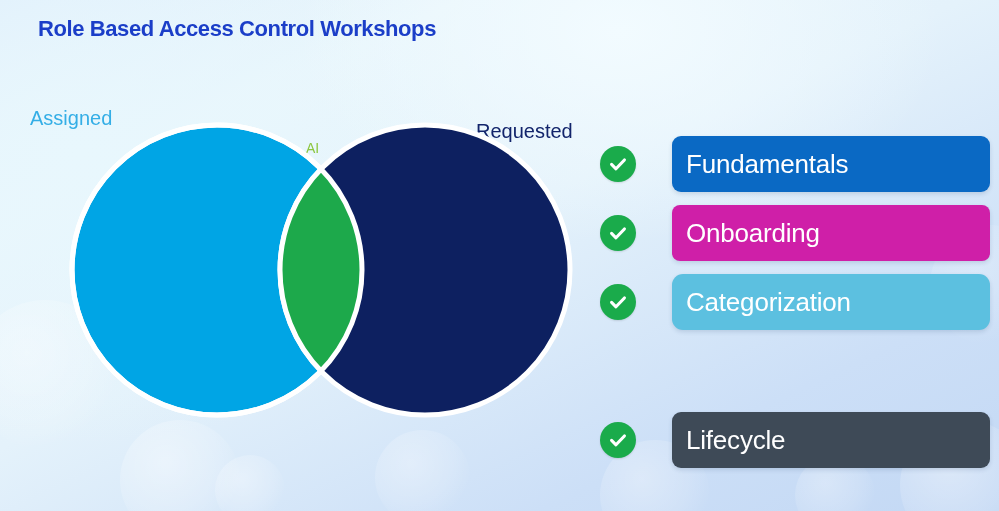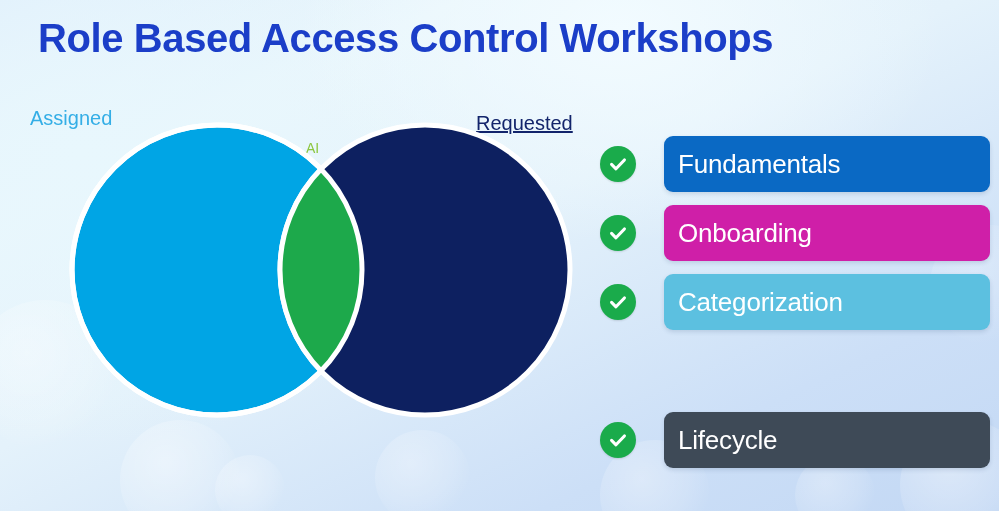--- a/index.html
+++ b/index.html
@@ -30,21 +30,21 @@
     border-radius: 50%;
     background: radial-gradient(circle at 38% 35%, rgba(255,255,255,0.80) 0%, rgba(255,255,255,0.34) 48%, rgba(255,255,255,0) 72%);
     pointer-events: none;
   }
 
   
   #title {
     position: absolute;
     left: 38px;
     top: 16px;
-    font-size: 40px;
+    font-size: 22px;
     font-weight: bold;
     letter-spacing: -0.4px;
     color: #1b3ec8;
     white-space: nowrap;
   }
 
   
   .venn-label {
     position: absolute;
     font-size: 20px;
@@ -57,23 +57,22 @@
   }
   #label-ai {
     left: 306px;
     top: 100px;
     font-size: 14px;
     color: #8cc63f;
     margin-top: 40px;
   }
   #label-requested {
     left: 476px;
-    top: 112px;
+    top: 120px;
     color: #12246b;
-    text-decoration: underline;
   }
 
   
   #venn {
     position: absolute;
     left: 60px;
     top: 112px;
     width: 530px;
     height: 316px;
   }
@@ -101,21 +100,21 @@
     border-radius: 50%;
     background: #1aab4b;
     display: flex;
     align-items: center;
     justify-content: center;
     box-shadow: 0 1px 2px rgba(0,0,0,0.12);
   }
   .check-icon svg { display: block; }
   .pill {
     flex: 1 1 auto;
-    margin-left: 28px;
+    margin-left: 36px;
     height: 56px;
     border-radius: 9px;
     display: flex;
     align-items: center;
     padding-left: 14px;
     box-sizing: border-box;
     color: #ffffff;
     font-size: 26px;
     letter-spacing: -0.2px;
     box-shadow: 0 2px 4px rgba(40,70,110,0.16);
@@ -175,32 +174,32 @@
         <span>Fundamentals</span>
       </span>
     </div>
 
     <div class="check-row" style="top:69px;">
       <span class="check-icon">
         <svg width="22" height="22" viewBox="0 0 24 24">
           <path d="M5 12.5 L9.8 17.2 L19 7.6" fill="none" stroke="#ffffff" stroke-width="3.4" stroke-linecap="round" stroke-linejoin="round"></path>
         </svg>
       </span>
-      <span class="pill" style="background:#cf1fa8;">
+      <span class="pill" style="background:#cf1fa8;border-radius:8px;">
         <span>Onboarding</span>
       </span>
     </div>
 
     <div class="check-row" style="top:138px;">
       <span class="check-icon">
         <svg width="22" height="22" viewBox="0 0 24 24">
           <path d="M5 12.5 L9.8 17.2 L19 7.6" fill="none" stroke="#ffffff" stroke-width="3.4" stroke-linecap="round" stroke-linejoin="round"></path>
         </svg>
       </span>
-      <span class="pill" style="background:#5cc0e0;">
+      <span class="pill" style="background:#5cc0e0;border-radius:11px;">
         <span>Categorization</span>
       </span>
     </div>
 
 
     <div class="check-row" style="top:276px;">
       <span class="check-icon">
         <svg width="22" height="22" viewBox="0 0 24 24">
           <path d="M5 12.5 L9.8 17.2 L19 7.6" fill="none" stroke="#ffffff" stroke-width="3.4" stroke-linecap="round" stroke-linejoin="round"></path>
         </svg>

